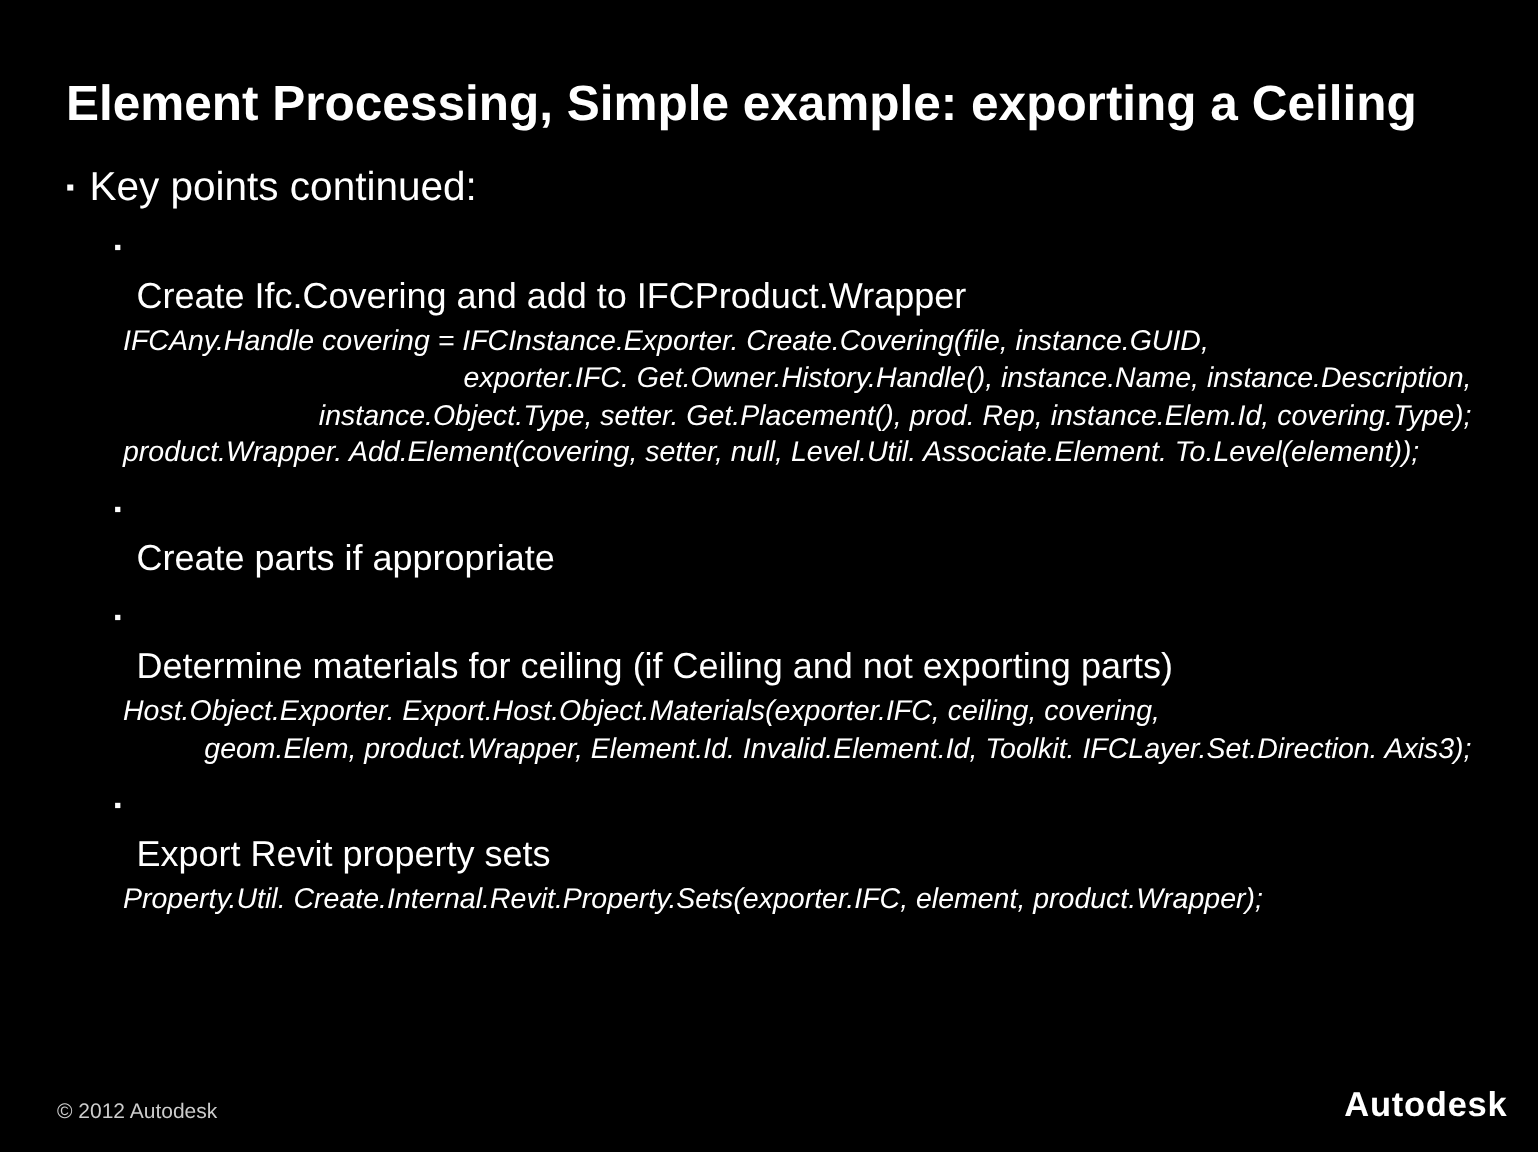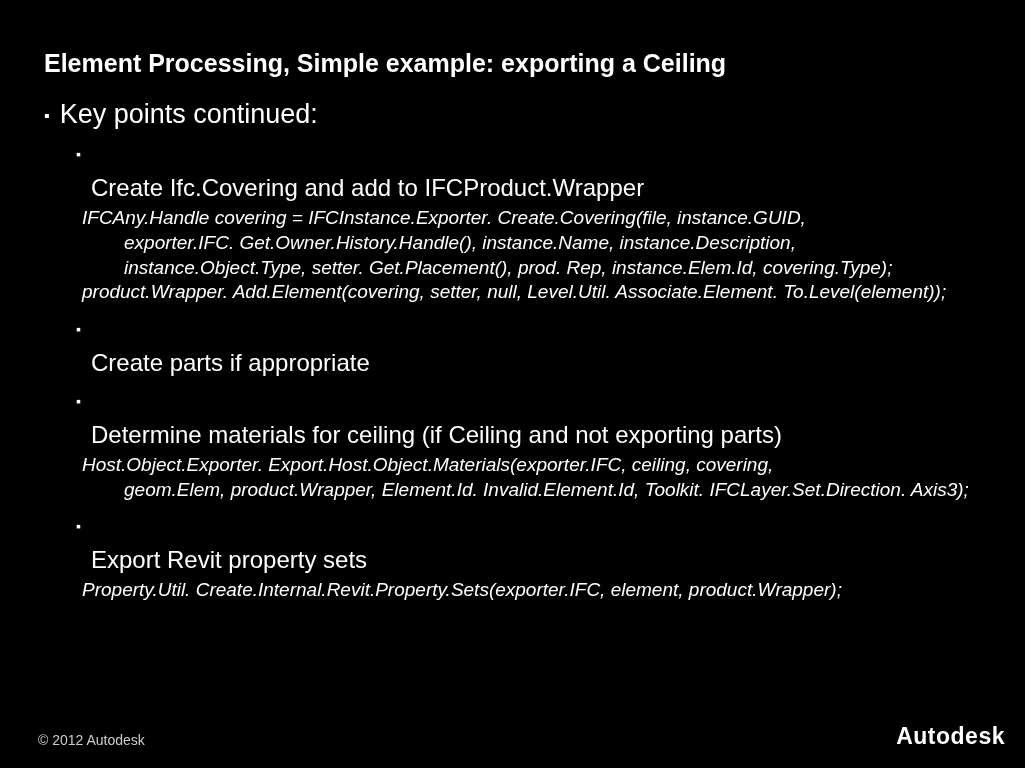--- a/index.html
+++ b/index.html
@@ -10,21 +10,21 @@
     body {
       width: 1025px;
       height: 768px;
       background: #000000;
       color: #ffffff;
       font-family: Arial, Helvetica, sans-serif;
       position: relative;
       overflow: hidden;
     }
     .slide-title {
-      font-size: 25px;
+      font-size: 33px;
       font-weight: bold;
       padding: 48px 56px 0 44px;
       line-height: 1.25;
     }
     .content {
       padding: 20px 44px 0 44px;
     }
     .level-1 {
       display: flex;
       align-items: flex-start;
@@ -58,20 +58,21 @@
     .code-block {
       font-size: 19px;
       margin-left: 38px;
       line-height: 1.3;
       margin-top: 2px;
       margin-bottom: 6px;
       font-style: italic;
     }
     .code-block-indent {
       padding-left: 42px;
+      text-align: right;
     }
     .footer-left {
       position: absolute;
       bottom: 20px;
       left: 38px;
       font-size: 14px;
       color: #cccccc;
     }
     .footer-right {
       position: absolute;

